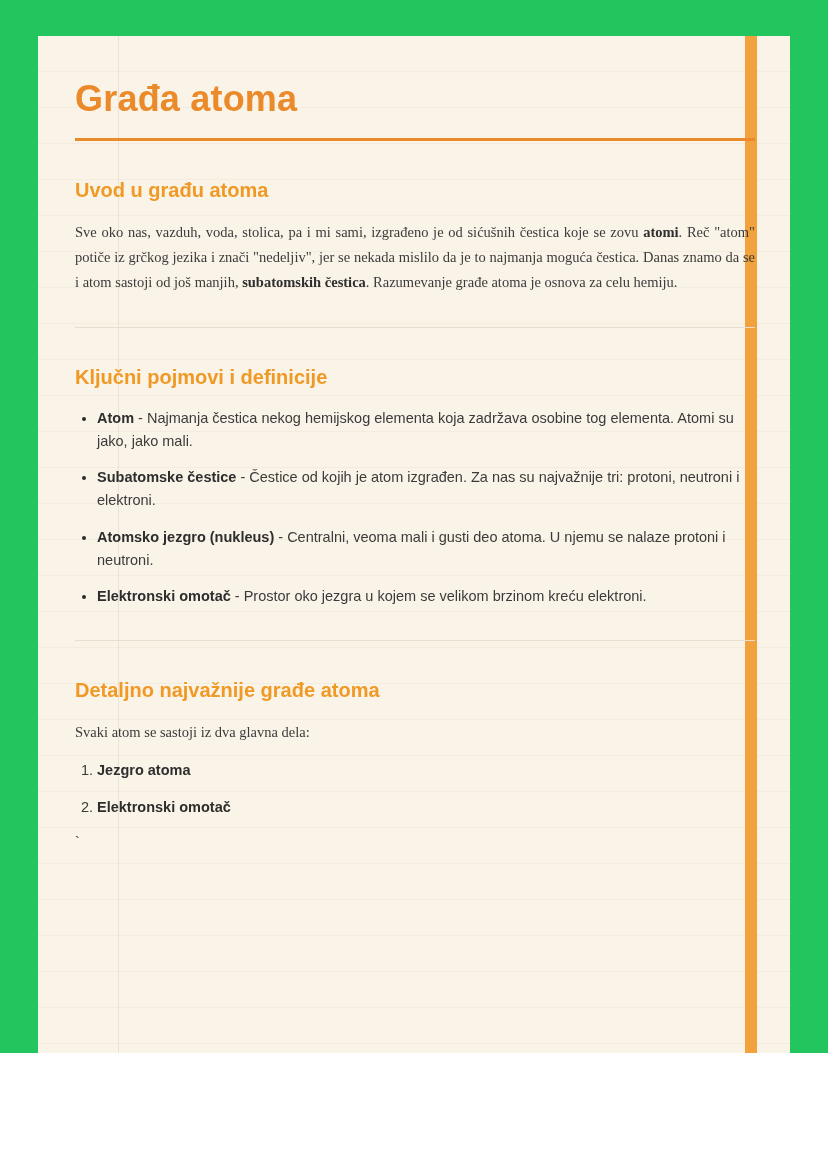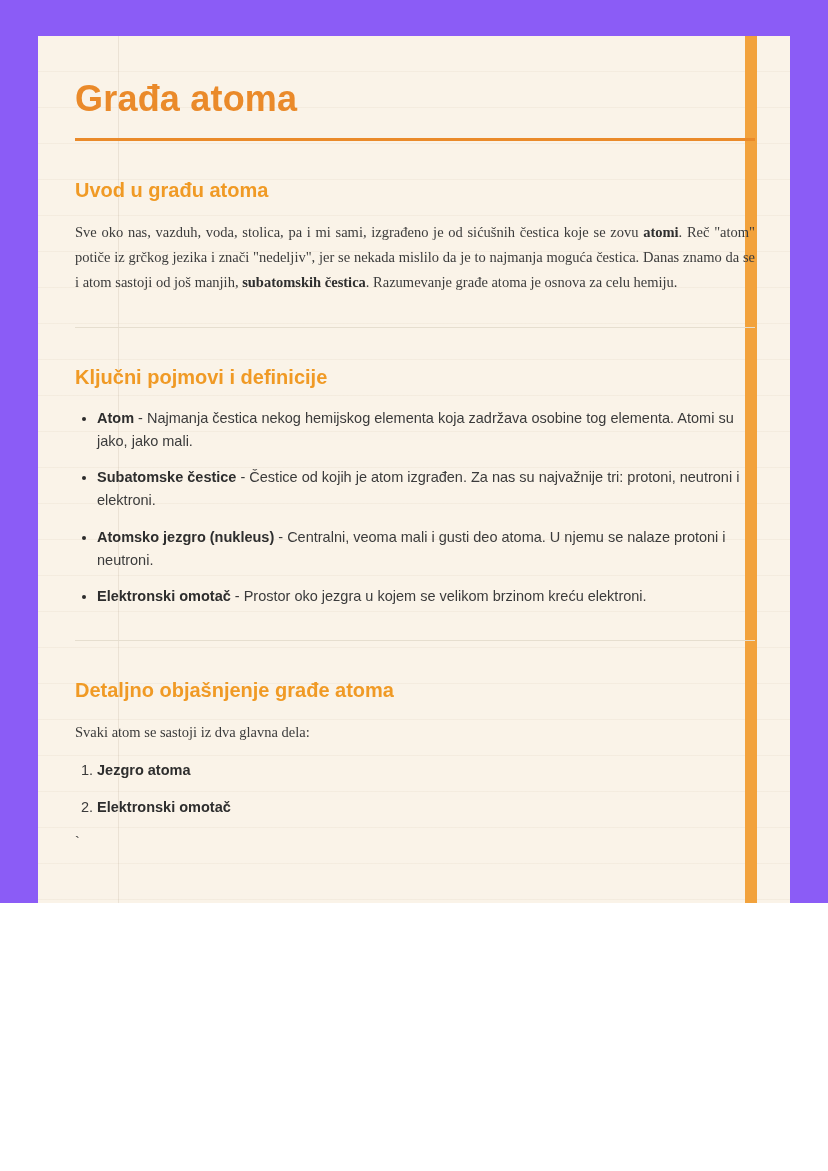--- a/index.html
+++ b/index.html
@@ -4,22 +4,22 @@
 <style>
   html, body {
     margin: 0;
     padding: 0;
     background: #ffffff;
     font-family: "Liberation Sans", sans-serif;
   }
   .canvas {
     position: relative;
     width: 828px;
-    height: 903px;
-    background: #8b5cf6;
+    height: 1053px;
+    background: #22c55e;
     overflow: hidden;
   }
   .page {
     position: absolute;
     left: 38px;
     top: 36px;
     width: 752px;
     height: 1102px;
     background:
       repeating-linear-gradient(
@@ -145,21 +145,21 @@
       <h2 class="section-heading">Ključni pojmovi i definicije</h2>
       <ul class="bullets">
         <li><strong class="term">Atom</strong><span> - Najmanja čestica nekog hemijskog elementa koja zadržava osobine tog elementa. Atomi su jako, jako mali.</span></li>
         <li><strong class="term">Subatomske čestice</strong><span> - Čestice od kojih je atom izgrađen. Za nas su najvažnije tri: protoni, neutroni i elektroni.</span></li>
         <li><strong class="term">Atomsko jezgro (nukleus)</strong><span> - Centralni, veoma mali i gusti deo atoma. U njemu se nalaze protoni i neutroni.</span></li>
         <li><strong class="term">Elektronski omotač</strong><span> - Prostor oko jezgra u kojem se velikom brzinom kreću elektroni.</span></li>
       </ul>
 
       <hr class="divider">
 
-      <h2 class="section-heading">Detaljno objašnjenje građe atoma</h2>
+      <h2 class="section-heading">Detaljno najvažnije građe atoma</h2>
       <p class="body-text">Svaki atom se sastoji iz dva glavna dela:</p>
       <ol class="numbered">
         <li><strong class="term">Jezgro atoma</strong></li>
         <li><strong class="term">Elektronski omotač</strong></li>
       </ol>
 
       <p class="stray">`</p>
     </div>
 
     <div class="footer">(c) Knowunity 2025</div>

